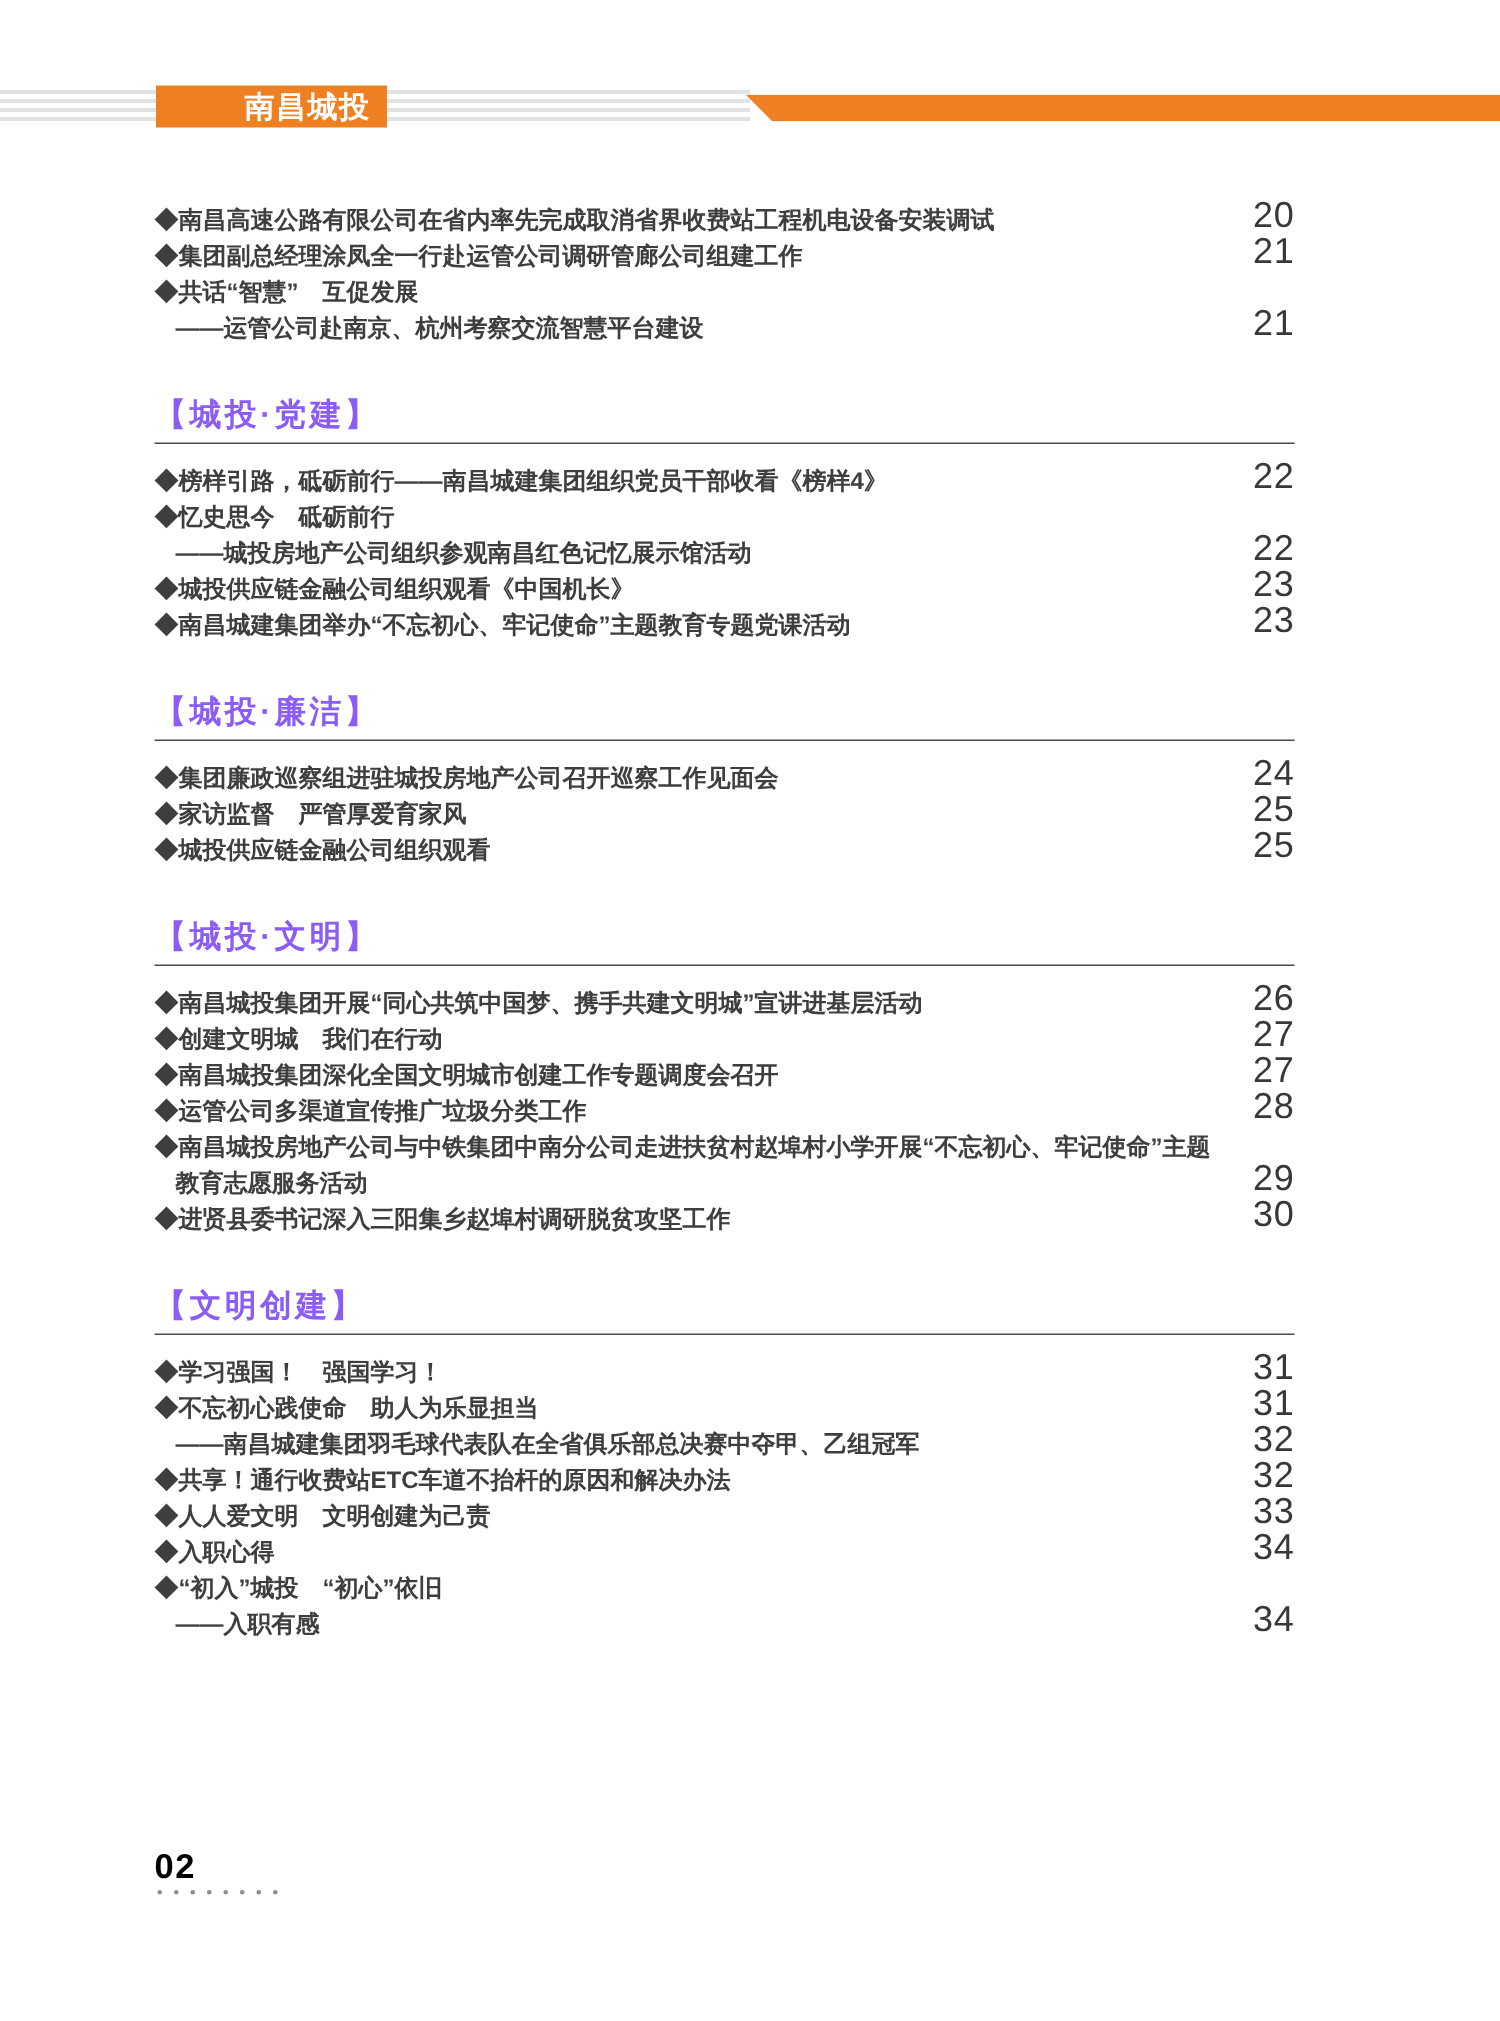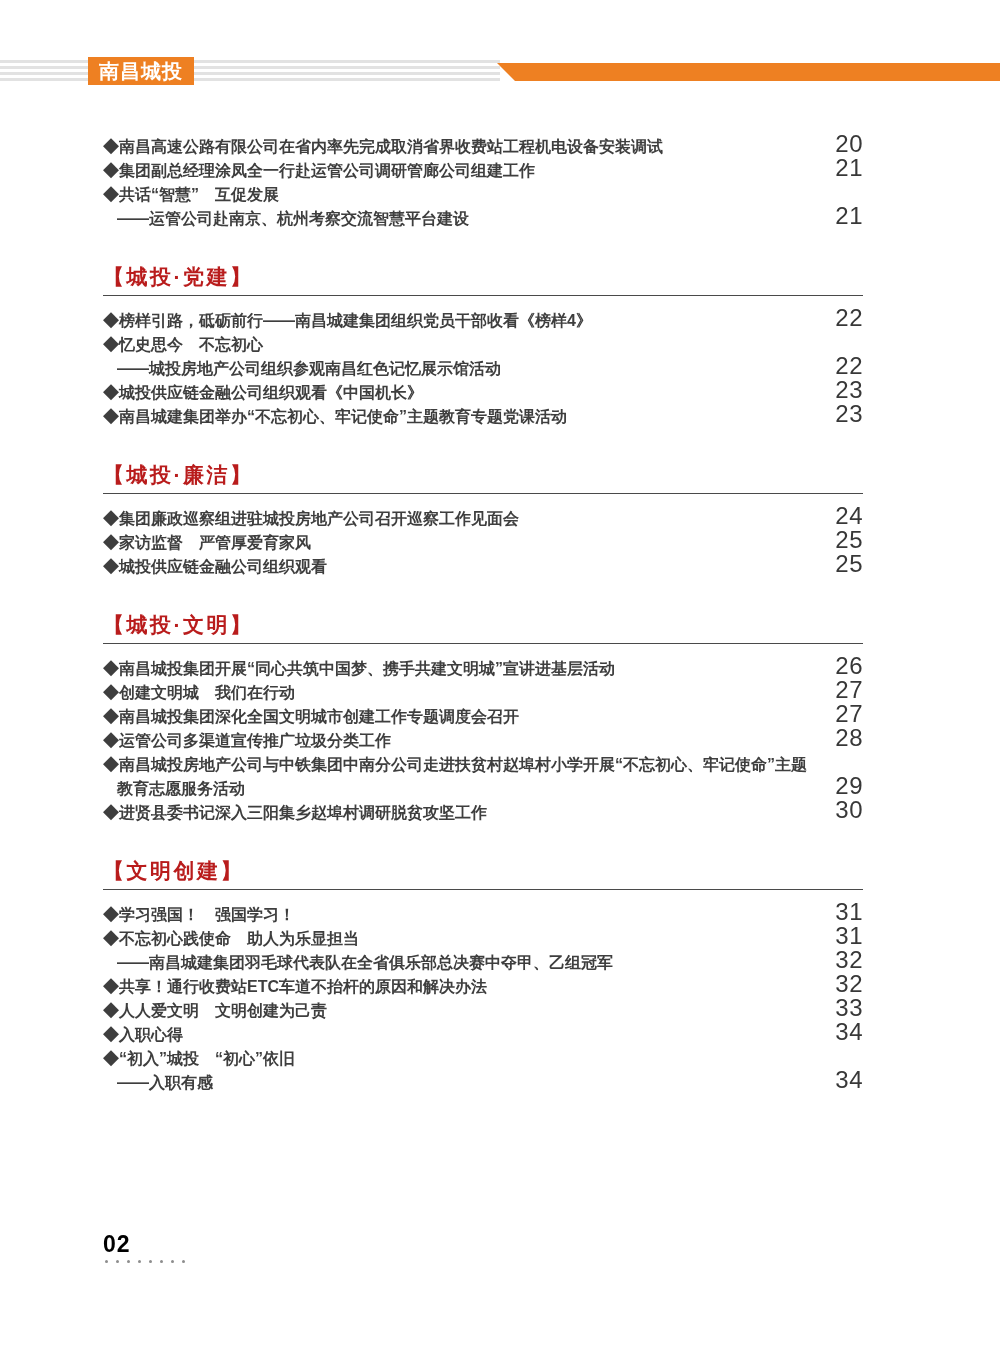--- a/index.html
+++ b/index.html
@@ -11,46 +11,46 @@
     overflow:hidden;
   }
 
   
   .header-stripes {
     position:absolute; left:0; top:60px;
     width:500px; height:22px;
     background:repeating-linear-gradient(to bottom, #e2e2e2 0 3px, #ffffff 3px 6px);
   }
   .brand-box {
-    position:absolute; left:88px; top:57px;
+    position:absolute; left:104px; top:57px;
     width:106px; height:28px;
     background:#ee8022;
     color:#ffffff;
     font-size:20px; font-weight:bold; letter-spacing:1px;
-    display:flex; align-items:center; justify-content:center;
+    display:flex; align-items:center; justify-content:center;padding-left:48px;
   }
   .banner {
     position:absolute; left:497px; top:63px;
     width:503px; height:18px;
     background:#ee8022;
     clip-path:polygon(0 0, 100% 0, 100% 100%, 18px 100%);
   }
 
   
   .toc {
     position:absolute; left:103px; top:134px; width:760px;
     color:#3e3e3e;
   }
   .section { margin-top:34px; }
   .section.first { margin-top:0; }
   .section-title {
     margin:0;
     font-size:21px; line-height:26px;
     font-weight:bold; letter-spacing:2.5px;
-    color:#b91c1c;
+    color:#8b5cf6;
   }
   .rule {
     border-bottom:1.5px solid #4a4a4a;
     margin:5px 0 12px 0;
   }
   .row {
     display:flex; align-items:flex-end;
     height:24px;
     font-size:16px; font-weight:600;
     color:#3e3e3e;
@@ -112,21 +112,21 @@
   </section>
 
   <section class="section">
     <h2 class="section-title">【城投·党建】</h2>
     <div class="rule"></div>
     <div class="row">
       <span class="text">◆榜样引路，砥砺前行——南昌城建集团组织党员干部收看《榜样4》</span>
       <span class="page">22</span>
     </div>
     <div class="row">
-      <span class="text">◆忆史思今　不忘初心</span>
+      <span class="text">◆忆史思今　砥砺前行</span>
       <span class="page"></span>
     </div>
     <div class="row indent">
       <span class="text">——城投房地产公司组织参观南昌红色记忆展示馆活动</span>
       <span class="page">22</span>
     </div>
     <div class="row">
       <span class="text">◆城投供应链金融公司组织观看《中国机长》</span>
       <span class="page">23</span>
     </div>

